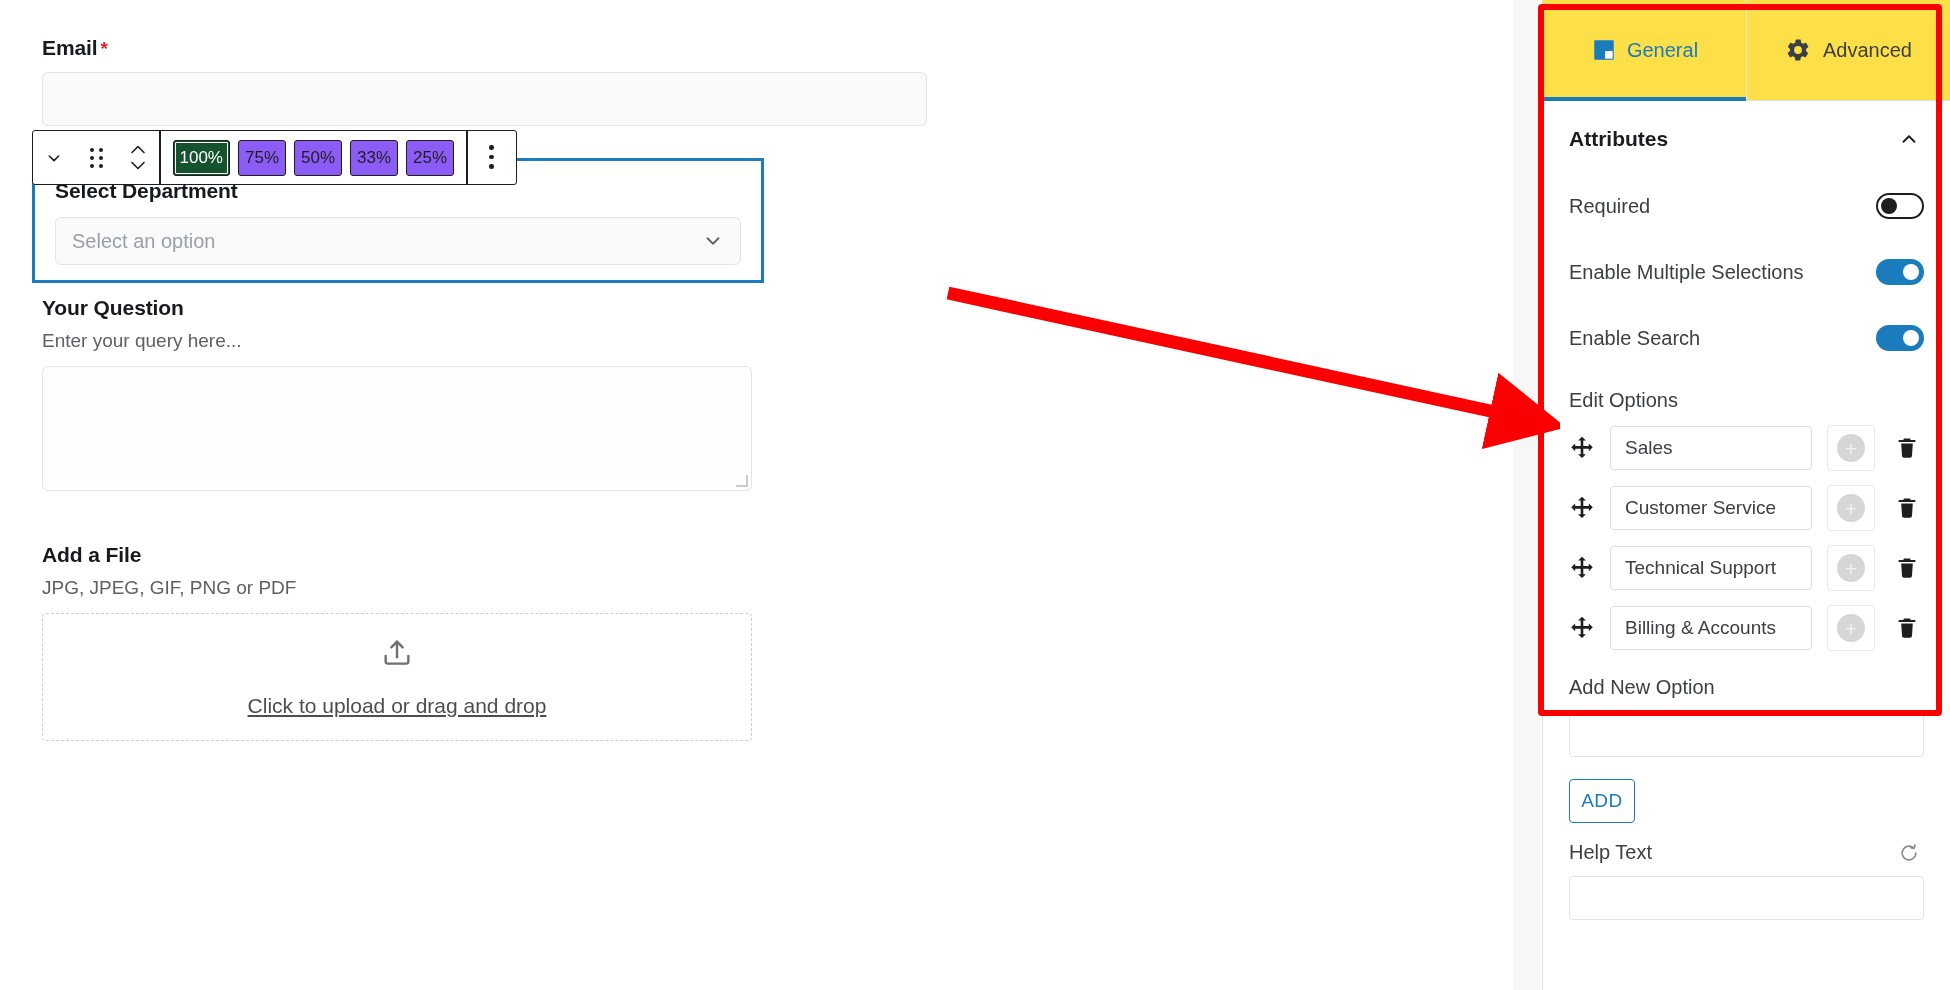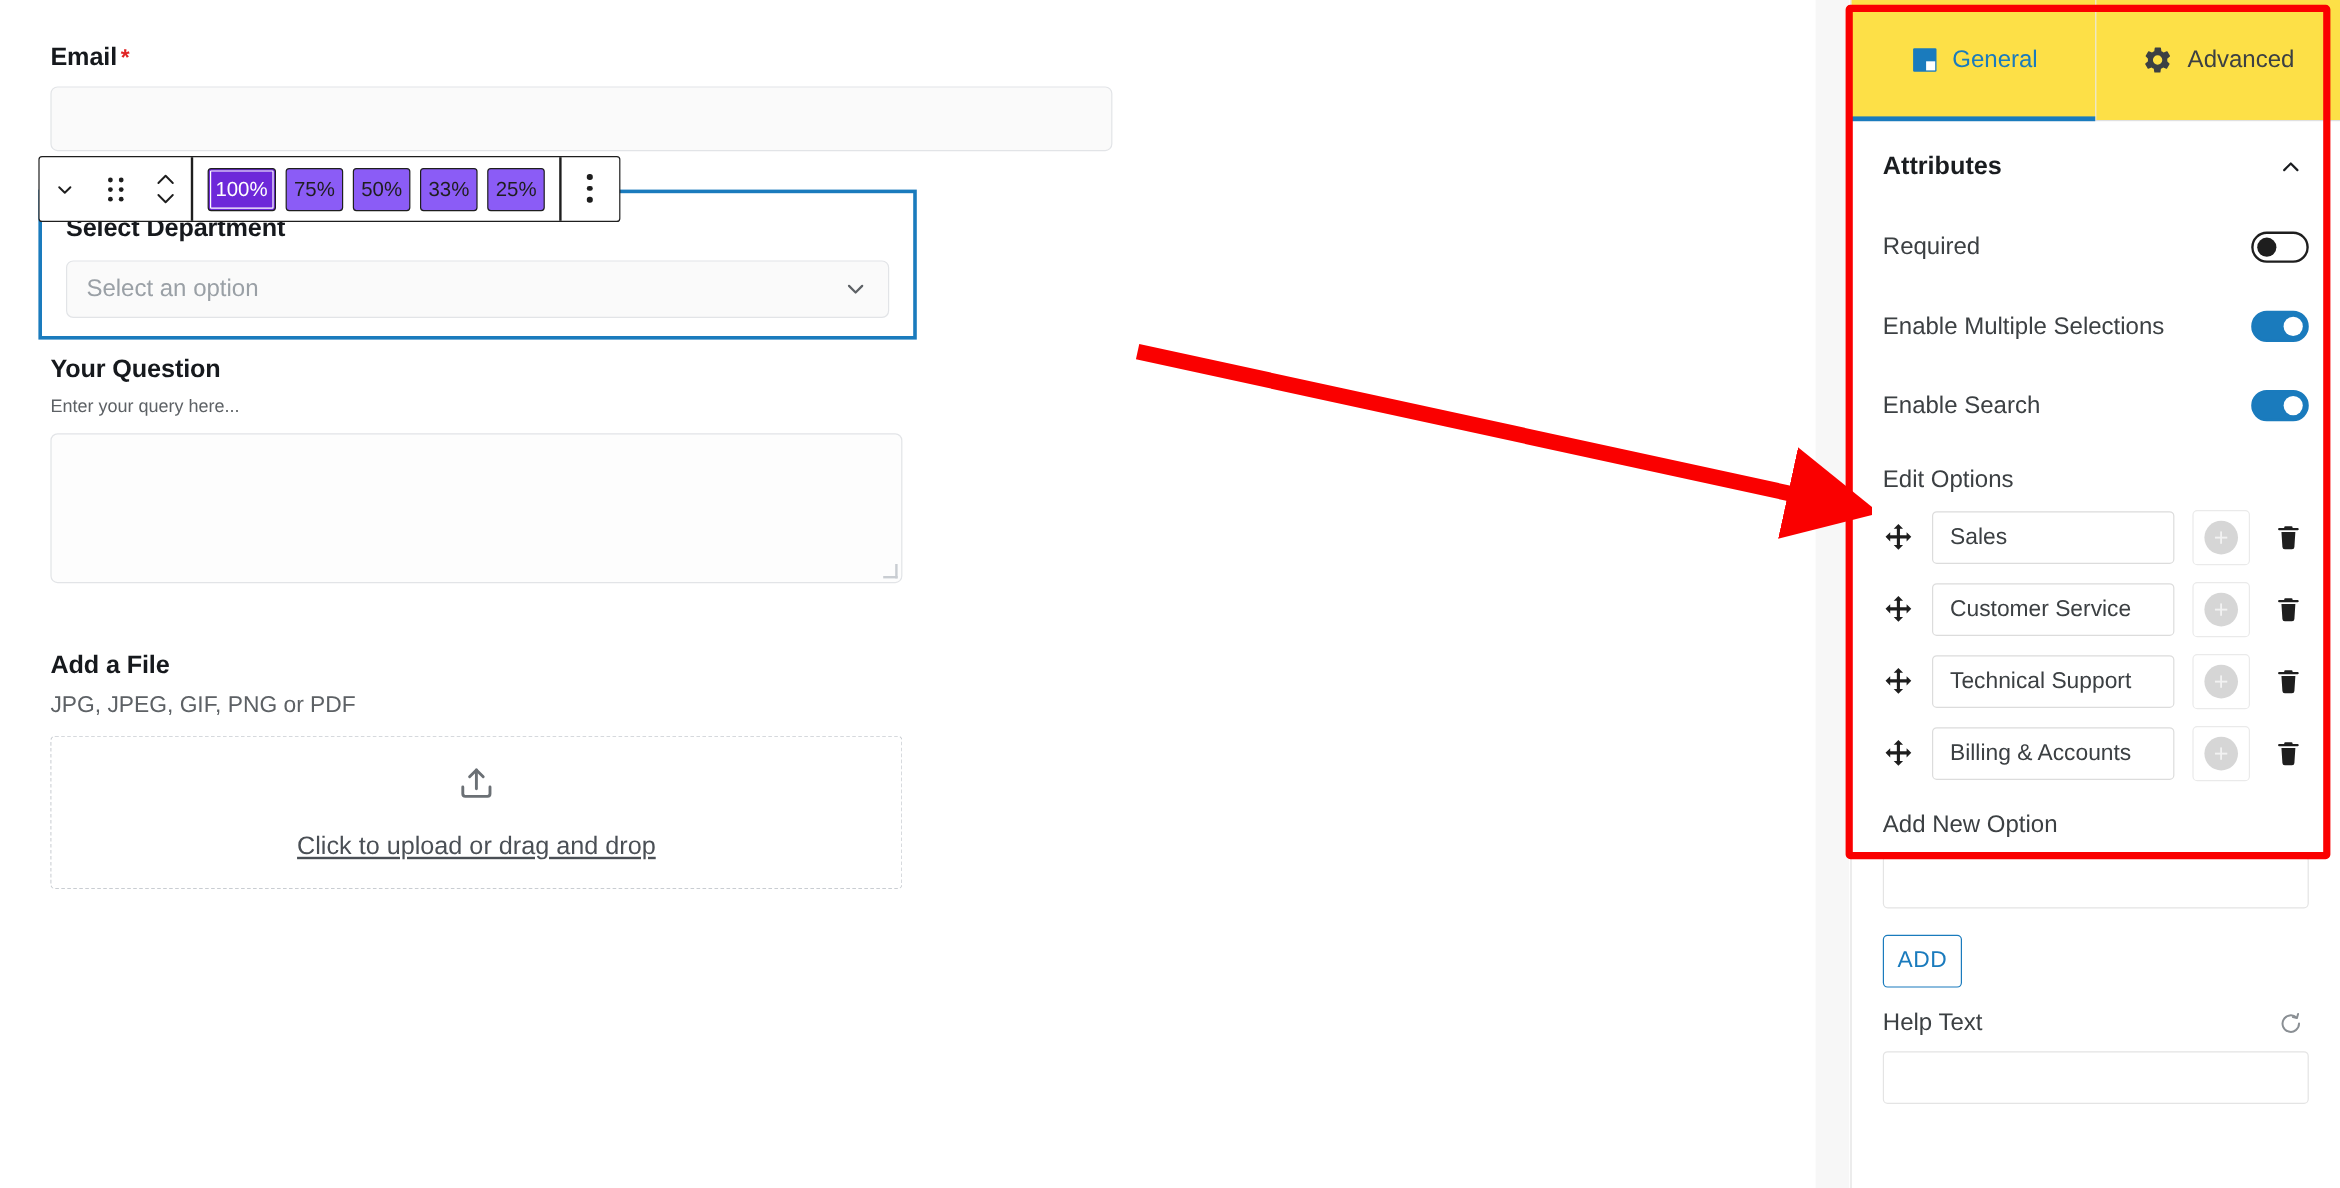--- a/index.html
+++ b/index.html
@@ -52,40 +52,40 @@
   .dots3 i{width:4.5px;height:4.5px;background:#1e1e1e;border-radius:50%;display:block;}
 
   .pct-group{display:flex;align-items:center;gap:8px;padding:0 12px;}
   .pct-btn{
     min-width:48px;height:36px;padding:0 6px;
     display:flex;align-items:center;justify-content:center;
     border:1.5px solid #1e1e1e;border-radius:3px;background:#8b5cf6;
     font-size:17px;font-weight:400;color:#1e1e1e;cursor:pointer;
     font-family:"Liberation Sans", sans-serif;box-sizing:border-box;
   }
-  .pct-btn.active{background:#6d28d9;color:#fff;outline:1.5px solid #fff;outline-offset:-3px;}
+  .pct-btn.active{background:#14532d;color:#fff;outline:1.5px solid #fff;outline-offset:-3px;}
 
   
   .sel-block{
     position:absolute;left:32px;top:158px;width:732px;height:125px;
     border:3px solid #1a7bbd;box-sizing:border-box;background:#fff;
     padding:14px 12px 0 12px;z-index:10;
   }
   .sel-block .field-label{display:block;margin:4px 0 0 8px;}
   .sel-control{
     margin:14px 8px 0 8px;height:48px;box-sizing:border-box;
     background:#fafafa;border:1px solid #e2e4e7;border-radius:6px;
     display:flex;align-items:center;justify-content:space-between;
     padding:0 16px;
   }
   .sel-placeholder{font-size:20px;color:#9aa0a6;}
 
   
   .q-wrap{position:absolute;left:42px;top:296px;width:900px;}
-  .q-help{font-size:15px;color:#5d6165;margin-top:10px;}
+  .q-help{font-size:19px;color:#5d6165;margin-top:10px;}
   .q-area{
     margin-top:14px;width:710px;height:125px;box-sizing:border-box;
     background:#fdfdfd;border:1px solid #e2e4e7;border-radius:6px;
     position:relative;
   }
   .q-area:after{
     content:"";position:absolute;right:3px;bottom:3px;width:10px;height:10px;
     border-right:2px solid #c9cdd2;border-bottom:2px solid #c9cdd2;
   }
 

